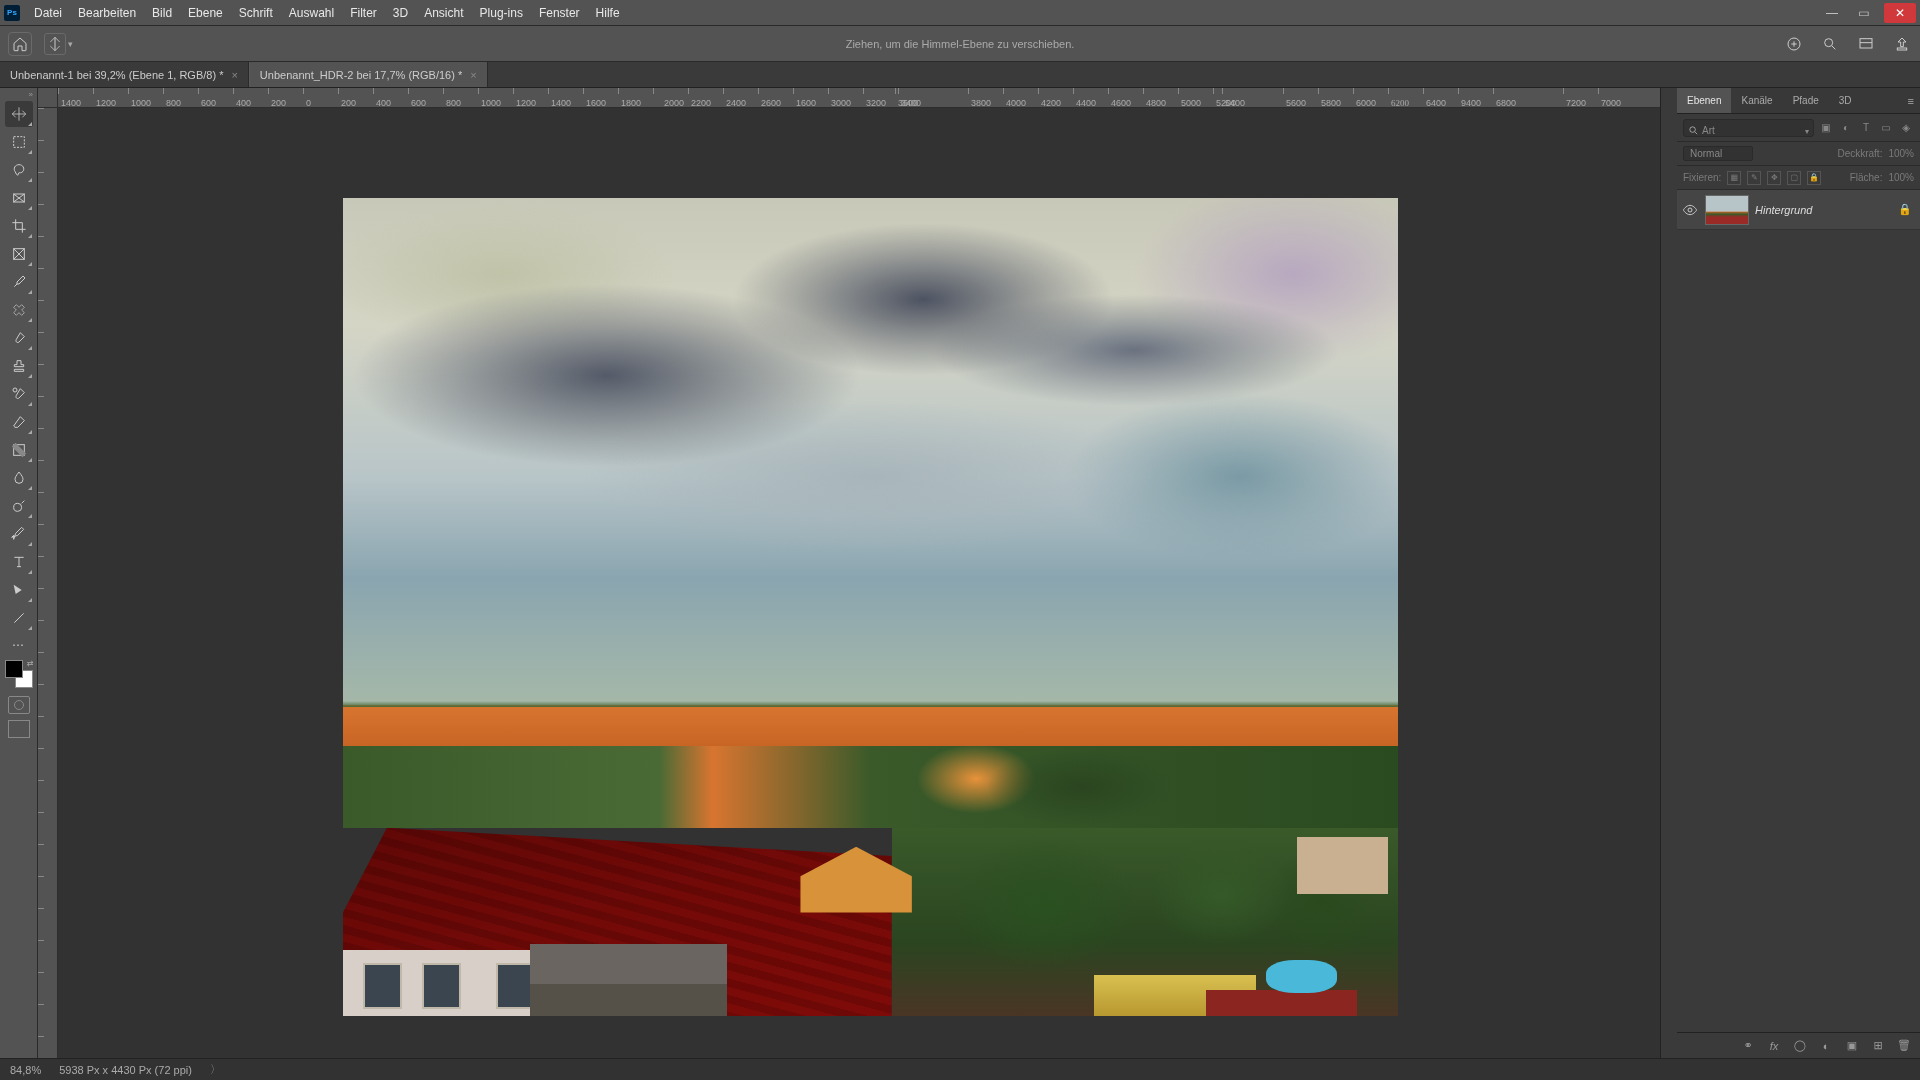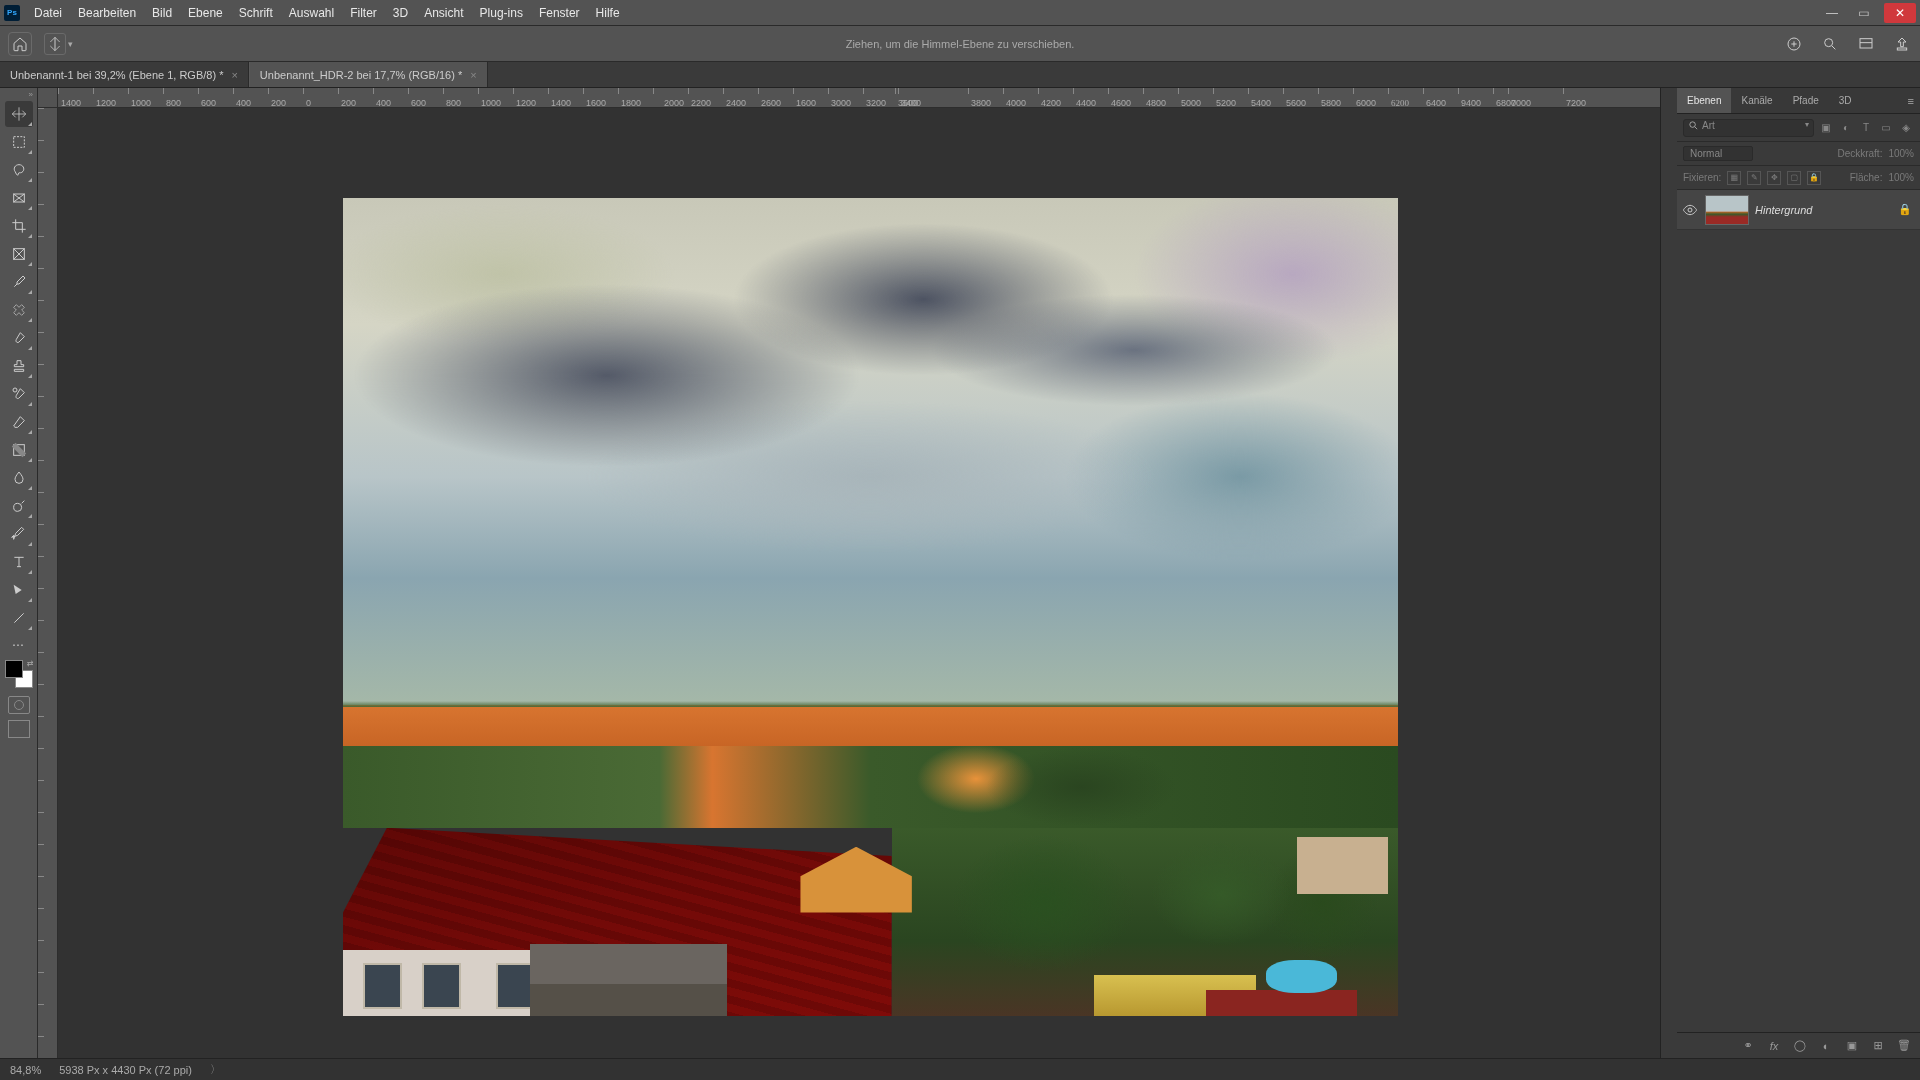--- a/index.html
+++ b/index.html
@@ -100,21 +100,21 @@
 .greyroof { position:absolute; left:34%; bottom:0; width:36%; height:38%; background:#6a6560; z-index:2; }
 .greyroof::after{content:"";position:absolute;inset:0;top:55%;background:#555048;}
 
 
 #panels { width:260px; background:#3a3a3a; border-left:1px solid #222; display:flex; flex-direction:column;padding-left:16px; }
 #ptabs { height:26px; background:#383838; display:flex; border-bottom:1px solid #222; }
 #ptabs .pt { padding:0 10px; display:flex; align-items:center; font-size:10px; color:#aaa; }
 #ptabs .pt.active { background:#535353; color:#e5e5e5; }
 #ptabs .pmenu { margin-left:auto; padding:0 6px; color:#aaa; display:flex; align-items:center; }
 #pfilter { height:28px; display:flex; align-items:center; padding:0 6px; gap:4px; border-bottom:1px solid #2a2a2a; }
-#pfilter .srch { flex:1; display:flex; align-items:flex-start; background:#323232; border:1px solid #2a2a2a; border-radius:3px; height:18px; padding:0 4px; color:#888; font-size:10px; }
+#pfilter .srch { flex:1; display:flex; align-items:flex-end; background:#323232; border:1px solid #2a2a2a; border-radius:3px; height:18px; padding:0 4px; color:#888; font-size:10px; }
 #pfilter .fic { width:16px; height:16px; display:flex; align-items:center; justify-content:center; color:#888; font-size:10px; }
 #pblend { height:24px; display:flex; align-items:center; padding:0 6px; gap:6px; color:#7a7a7a; font-size:10px; border-bottom:1px solid #2a2a2a; }
 #pblend .sel { background:#323232; border:1px solid #2a2a2a; padding:1px 6px; border-radius:2px; color:#888; min-width:70px; }
 #pblend .sp { flex:1; }
 #plock { height:24px; display:flex; align-items:center; padding:0 6px; gap:6px; color:#7a7a7a; font-size:10px; border-bottom:1px solid #2a2a2a; }
 #plock .lic { width:14px; height:14px; border:1px solid #555; display:flex; align-items:center; justify-content:center; font-size:8px; }
 #layerlist { flex:1; overflow:auto; }
 .layer { height:40px; display:flex; align-items:center; background:#454545; border-bottom:1px solid #333; padding:0 4px; gap:6px; }
 .layer .eye { width:18px; display:flex; justify-content:center; color:#ccc; }
 .layer .thumb { width:44px; height:30px; border:1px solid #666; background:
@@ -375,29 +375,29 @@
         <div class="tick" style="left: 840px;">3400</div>
         <div class="tick" style="left: 837px;">3600</div>
         <div class="tick" style="left: 910px;">3800</div>
         <div class="tick" style="left: 945px;">4000</div>
         <div class="tick" style="left: 980px;">4200</div>
         <div class="tick" style="left: 1015px;">4400</div>
         <div class="tick" style="left: 1050px;">4600</div>
         <div class="tick" style="left: 1085px;">4800</div>
         <div class="tick" style="left: 1120px;">5000</div>
         <div class="tick" style="left: 1155px;">5200</div>
-        <div class="tick" style="left: 1190px;">5400</div>
+        <div class="tick" style="left: 1164px;">5400</div>
         <div class="tick" style="left: 1225px;">5600</div>
         <div class="tick" style="left: 1260px;">5800</div>
         <div class="tick" style="left: 1295px;">6000</div>
         <div class="tick" style="left: 1330px; font-family: Liberation Serif, serif;">6200</div>
         <div class="tick" style="left: 1365px;">6400</div>
         <div class="tick" style="left: 1400px;">9400</div>
         <div class="tick" style="left: 1435px;">6800</div>
-        <div class="tick" style="left: 1450px;">7000</div>
+        <div class="tick" style="left: 1540px;">7000</div>
         <div class="tick" style="left: 1505px;">7200</div>
       </div>
     <div id="ruler-v">
         <div class="tick" style="top: 0px;">0</div>
         <div class="tick" style="top: 32px;">0</div>
         <div class="tick" style="top: 64px;">0</div>
         <div class="tick" style="top: 96px;">0</div>
         <div class="tick" style="top: 128px;">0</div>
         <div class="tick" style="top: 160px;">0</div>
         <div class="tick" style="top: 192px;">0</div>

